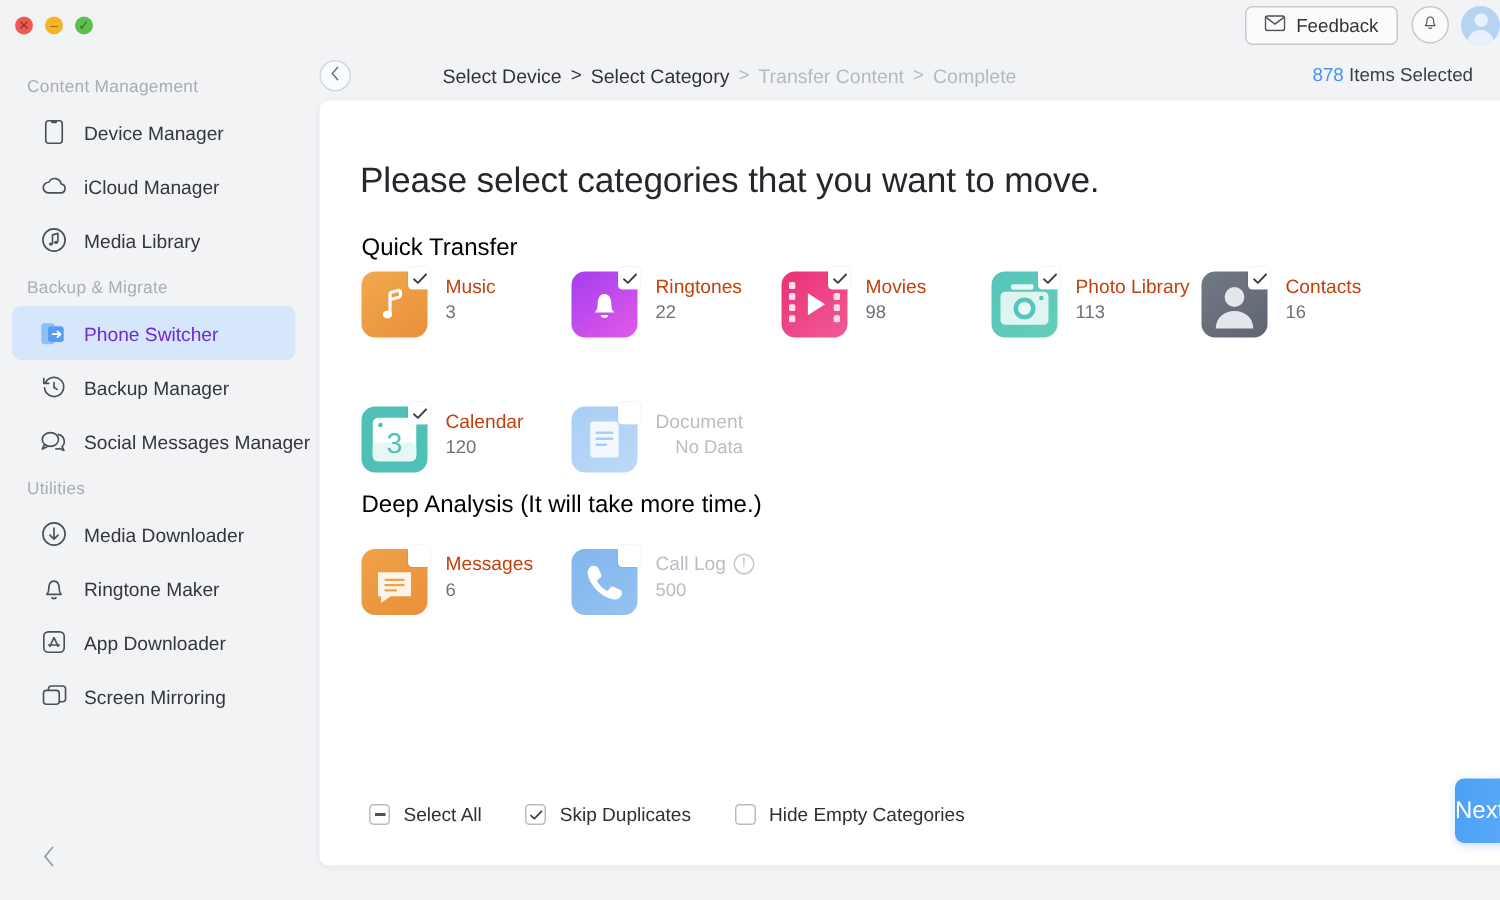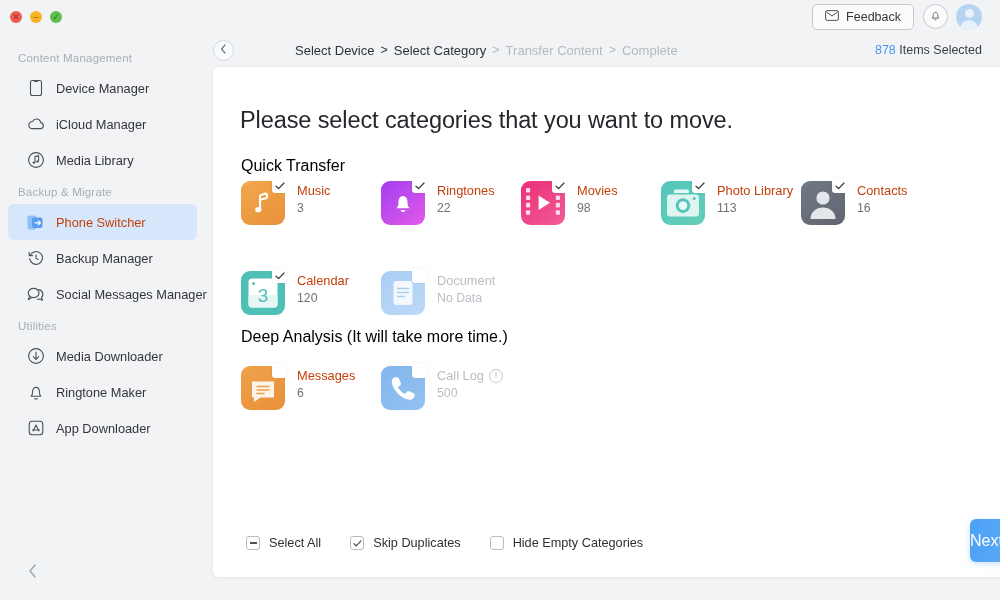--- a/index.html
+++ b/index.html
@@ -80,21 +80,21 @@
     width: 20px;
     height: 20px;
     margin-right: 10px;
     flex: 0 0 20px;
     display: flex;
     align-items: center;
     justify-content: center;
   }
   .nav-item.active {
     background: #d6e7fb;
-    color: #c2410c;
+    color: #6d28d9;
   }
   .nav-label { white-space: nowrap; }
 
   .sidebar-collapse {
     position: absolute;
     left: 24px;
     bottom: 20px;
     width: 18px;
     height: 18px;
     display: flex;
@@ -108,21 +108,20 @@
     flex: 1;
     position: relative;
     height: 600px;
   }
   .topbar {
     height: 33px;
     position: relative;
     display: flex;
     align-items: center;
     justify-content: flex-end;
-    padding-right: 18px;
     box-sizing: border-box;
   }
   .feedback-btn {
     height: 26px;
     border: 1px solid #c6cad0;
     border-radius: 5px;
     background: #fbfbfc;
     display: flex;
     align-items: center;
     gap: 7px;
@@ -484,20 +483,29 @@
         <span class="ico">
           <svg width="18" height="18" viewBox="0 0 18 18">
               <rect x="2.2" y="2.2" width="13.6" height="13.6" rx="3" fill="none" stroke="#4b5058" stroke-width="1.1"></rect>
               <path d="M6.1 12.3 9 6.1l2.9 6.2" fill="none" stroke="#4b5058" stroke-width="1.1" stroke-linejoin="round"></path>
               <path d="M5.4 11h7.2" fill="none" stroke="#4b5058" stroke-width="1.1" stroke-linecap="round"></path>
             </svg>
         </span>
         <span class="nav-label">App Downloader</span>
       </div>
 
+      <div class="nav-item">
+        <span class="ico">
+          <svg width="19" height="18" viewBox="0 0 19 18">
+              <rect x="2" y="5.2" width="10.5" height="9.3" rx="2" fill="none" stroke="#4b5058" stroke-width="1.1"></rect>
+              <path d="M5.3 5.2V4.3a2 2 0 0 1 2-2h7.4a2 2 0 0 1 2 2v6.5a2 2 0 0 1-2 2h-2.2" fill="none" stroke="#4b5058" stroke-width="1.1" stroke-linejoin="round"></path>
+            </svg>
+        </span>
+        <span class="nav-label">Screen Mirroring</span>
+      </div>
     </div>
 
     <div class="sidebar-collapse">
       <svg width="10" height="14" viewBox="0 0 10 14">
           <path d="M7 1 2 7l5 6" fill="none" stroke="#9aa0a8" stroke-width="1.3" stroke-linecap="round" stroke-linejoin="round"></path>
         </svg>
     </div>
   </div>
 
   <div class="right">
@@ -707,21 +715,21 @@
               </div>
             </div>
             <div class="cat-text">
               <div class="cat-name">
                   <span>Calendar</span>
                 </div>
               <div class="cat-count">120</div>
             </div>
           </div>
 
-          <div class="cat disabled" style="margin-top:19px;">
+          <div class="cat disabled" style="margin-top:19px;text-align:right;">
             <div class="cat-icon-wrap">
               <div class="cat-icon" style="background:linear-gradient(145deg,#a9cef4,#bcd9f7);">
                 <span class="glyph">
                   <svg width="44" height="44" viewBox="0 0 44 44">
                     <rect x="12.5" y="10" width="19" height="24" rx="2.4" fill="#f2f8fe"></rect>
                     <path d="M16.8 17.5h10.4M16.8 21.5h10.4M16.8 25.5h6.2" fill="none" stroke="#a9cef4" stroke-width="1.7" stroke-linecap="round"></path>
                   </svg>
                 </span>
               </div>
               <div class="badge"></div>

